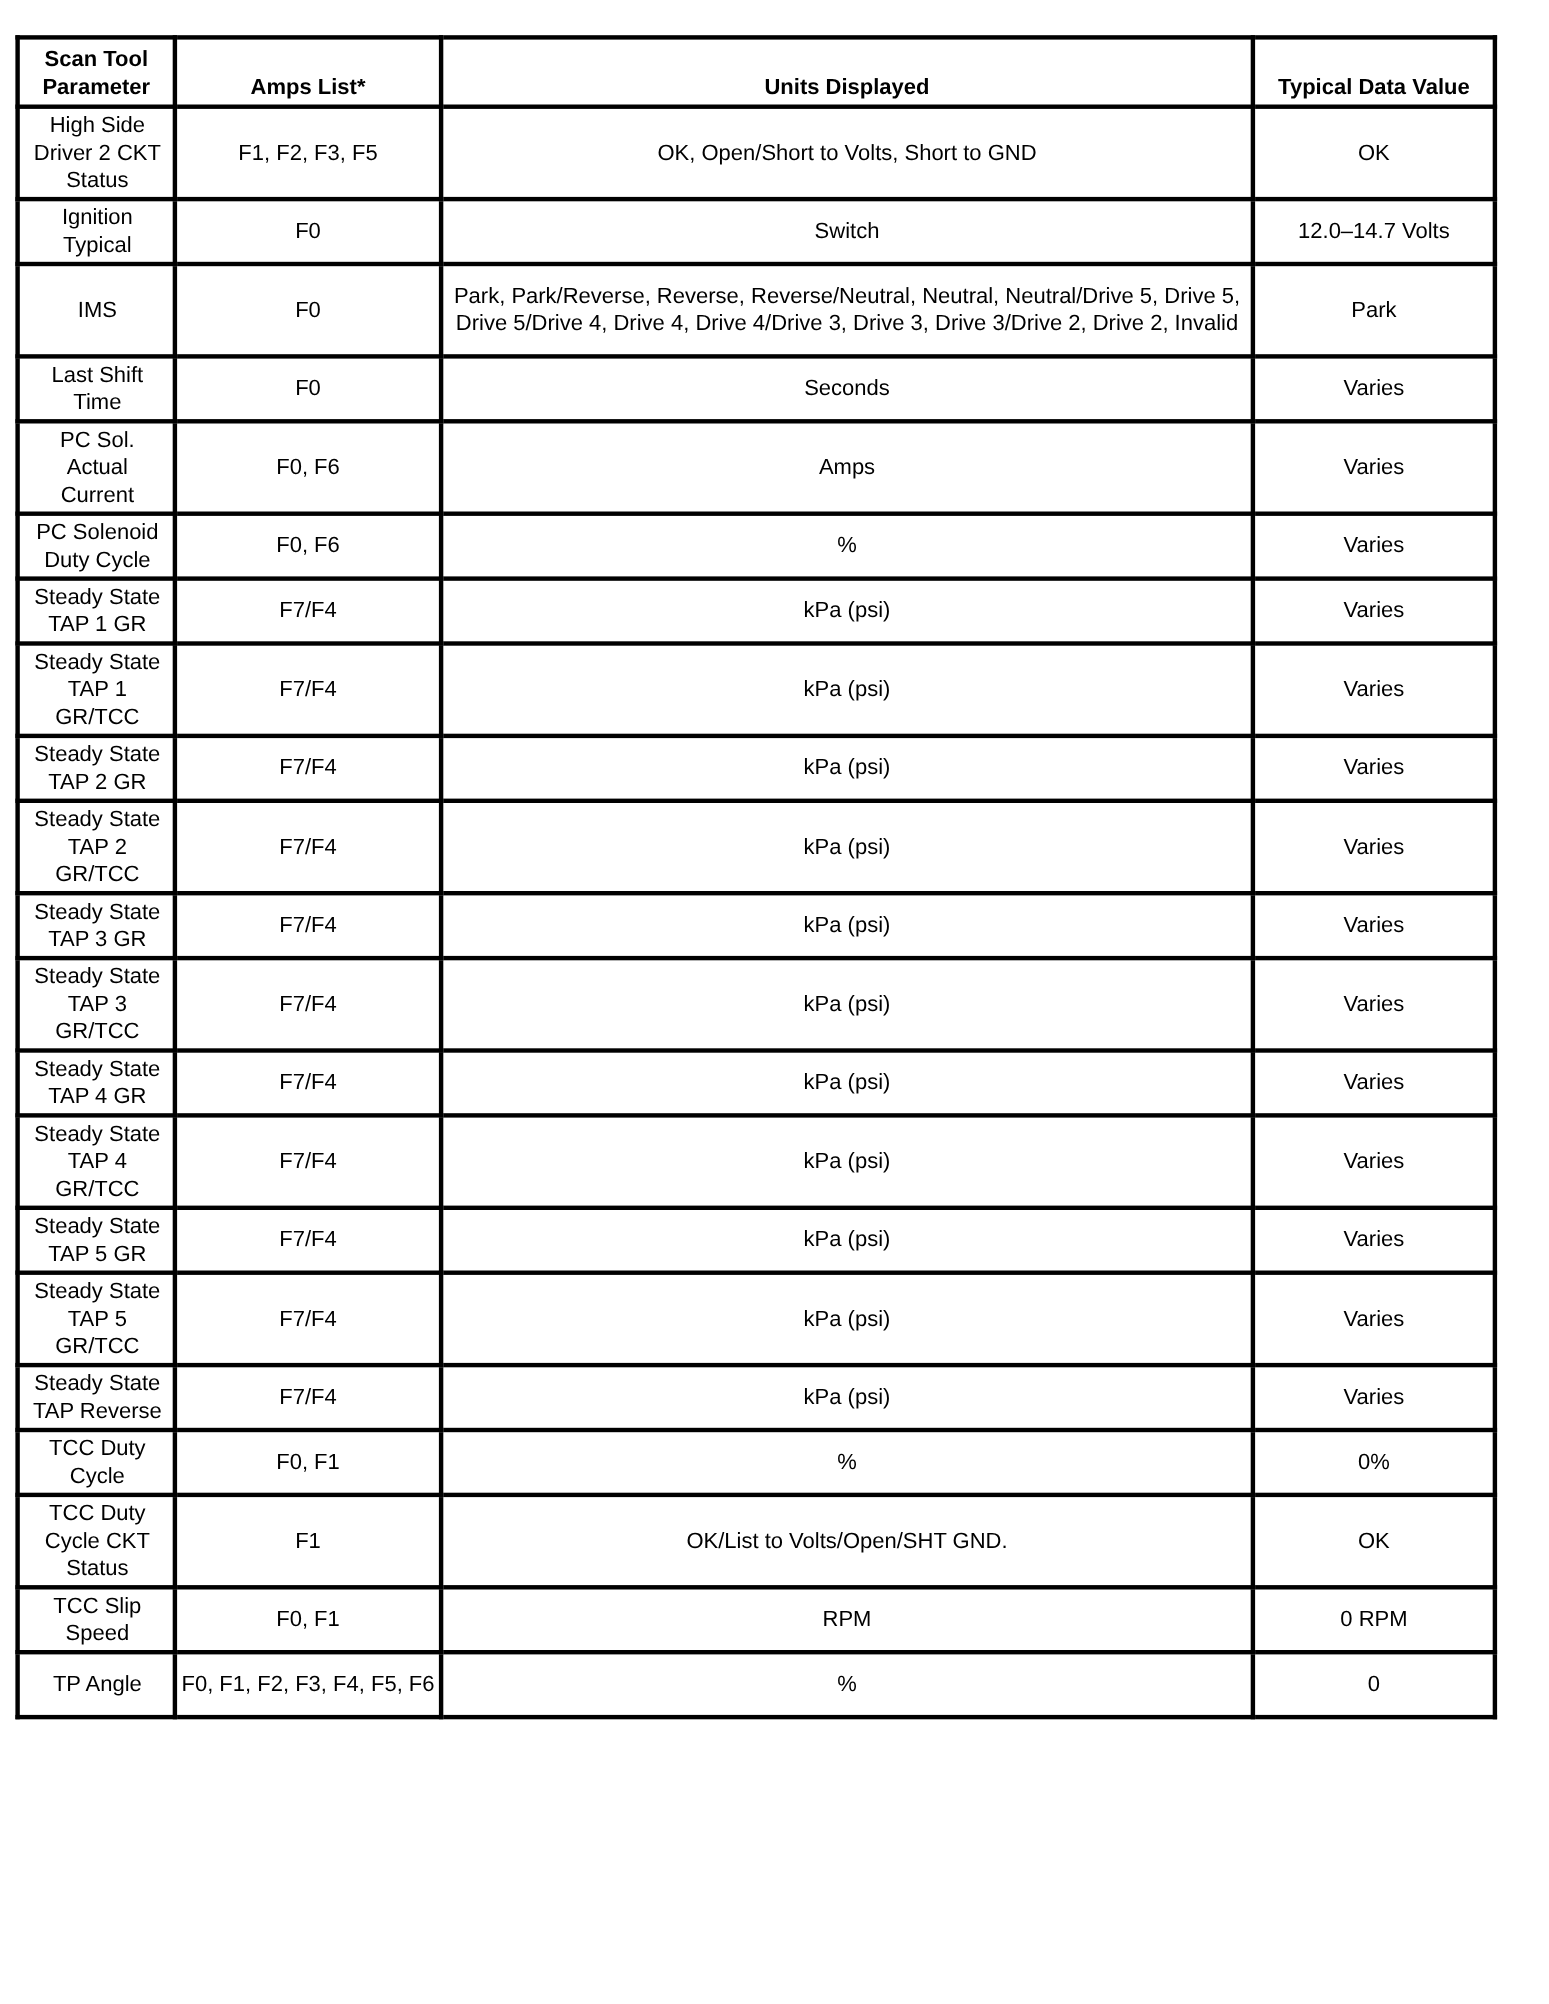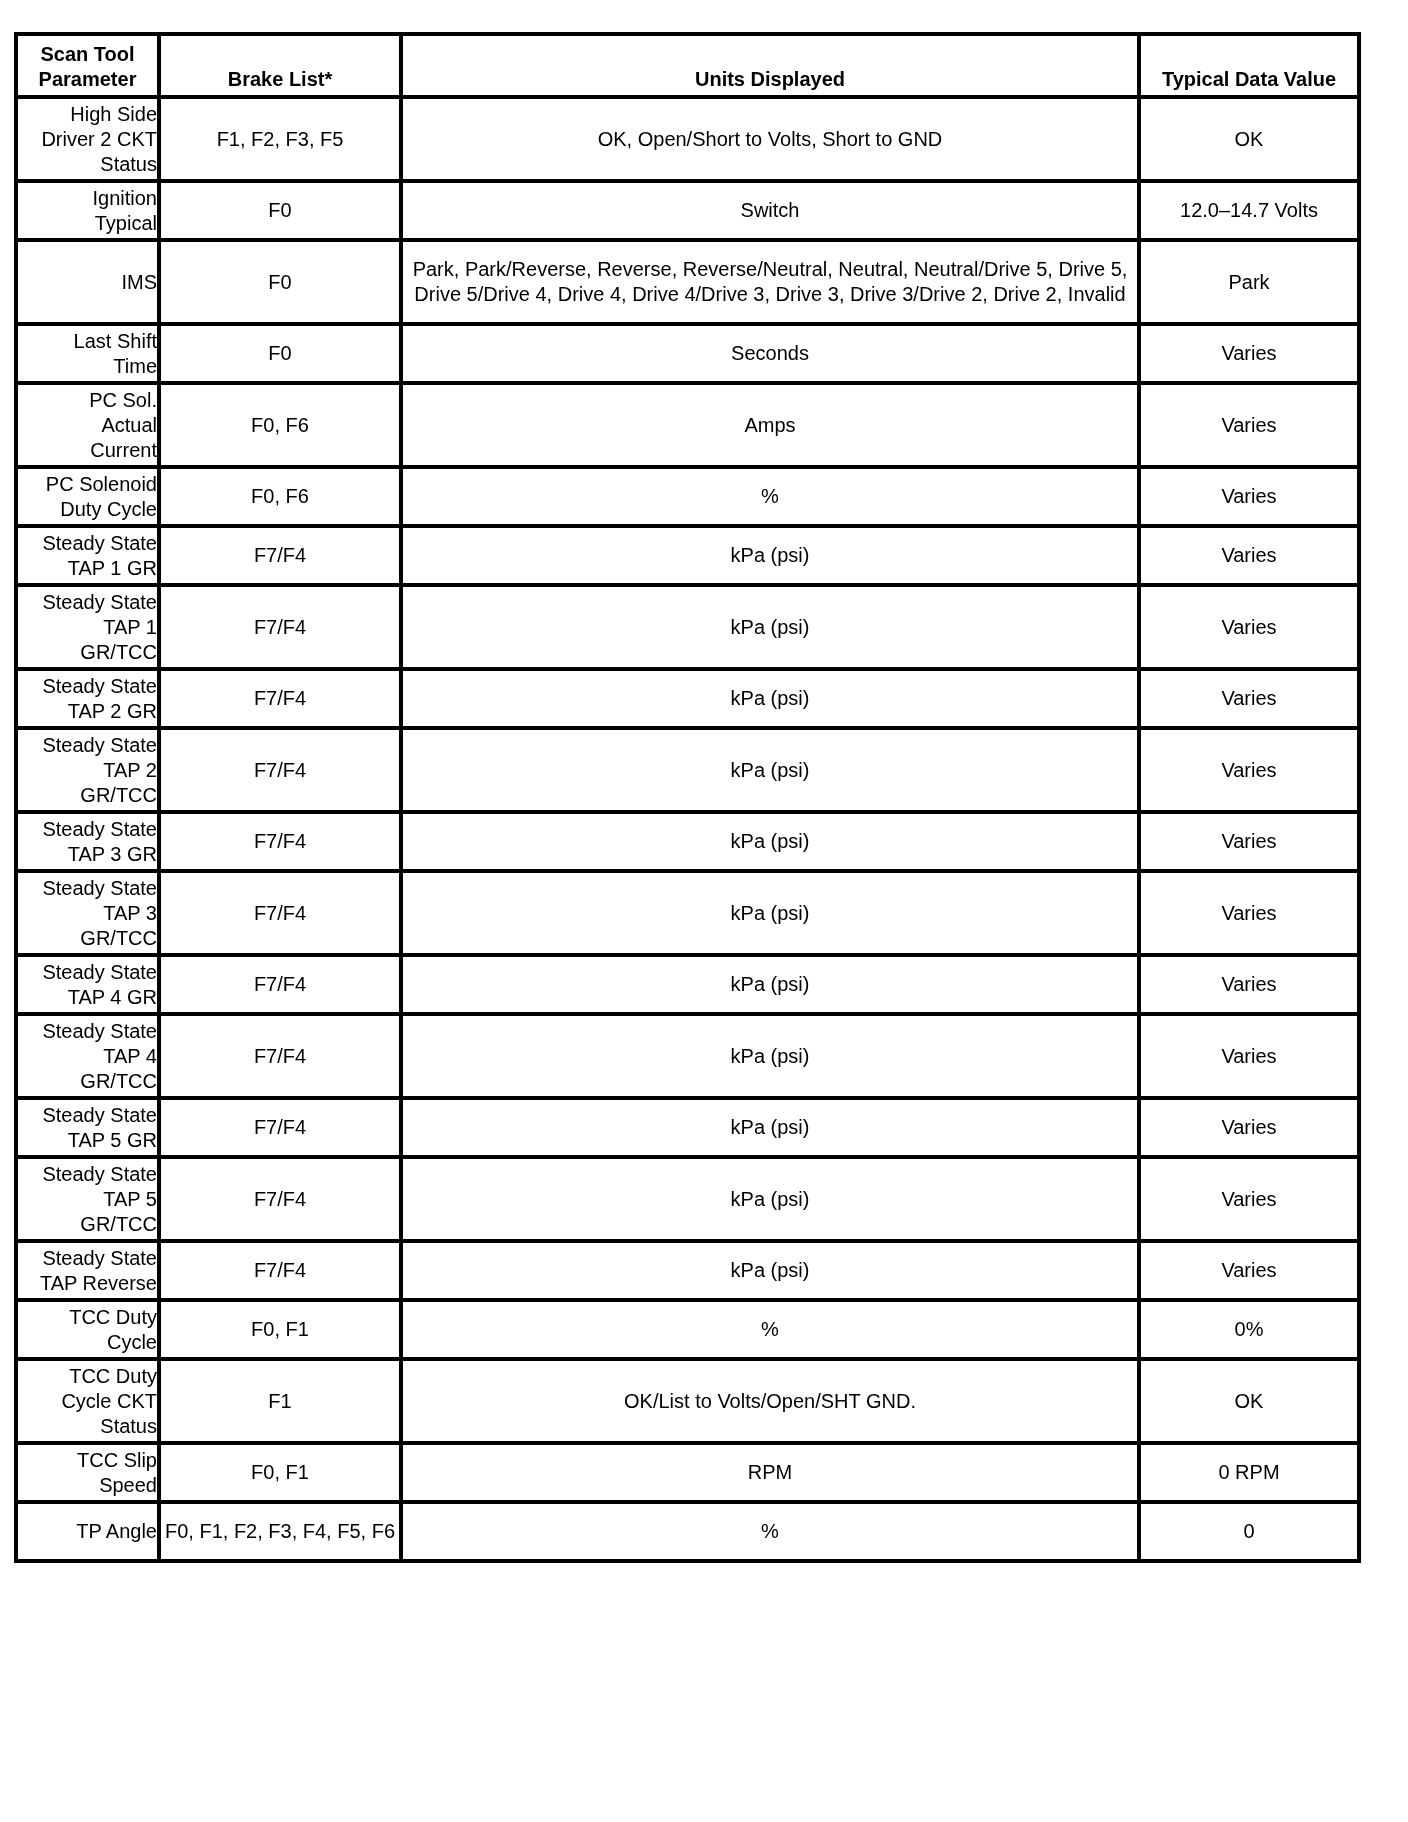--- a/index.html
+++ b/index.html
@@ -40,21 +40,21 @@
   #doc-table th {
     font-weight: bold;
     vertical-align: bottom;
     padding-bottom: 3px;
     height: 56px;
   }
   #doc-table th.param-h {
     line-height: 25px;
   }
   #doc-table td.param {
-    text-align: right;
+    text-align: center;
     padding-left: 2px;
     padding-right: 0;
     white-space: pre-line;
   }
   #doc-table tr.h1 td { height: 30px; }
   #doc-table tr.h2 td { height: 55px; }
   #doc-table tr.h3 td { height: 80px; }
   #doc-table td.units.multi {
     line-height: 25px;
     padding: 0 8px;
@@ -67,21 +67,21 @@
   <colgroup>
     <col class="c1">
       <col class="c2">
       <col class="c3">
       <col class="c4">
   </colgroup>
   <thead>
     <tr>
       <th class="param-h"><span style="white-space:pre-line">Scan Tool
 Parameter</span></th>
-      <th>Brake List*</th>
+      <th>Amps List*</th>
       <th>Units Displayed</th>
       <th>Typical Data Value</th>
     </tr>
   </thead>
   <tbody id="table-body">
       <tr class="h3">
         <td class="param">High Side
 Driver 2 CKT
 Status</td>
         <td class="dlist">F1, F2, F3, F5</td>

